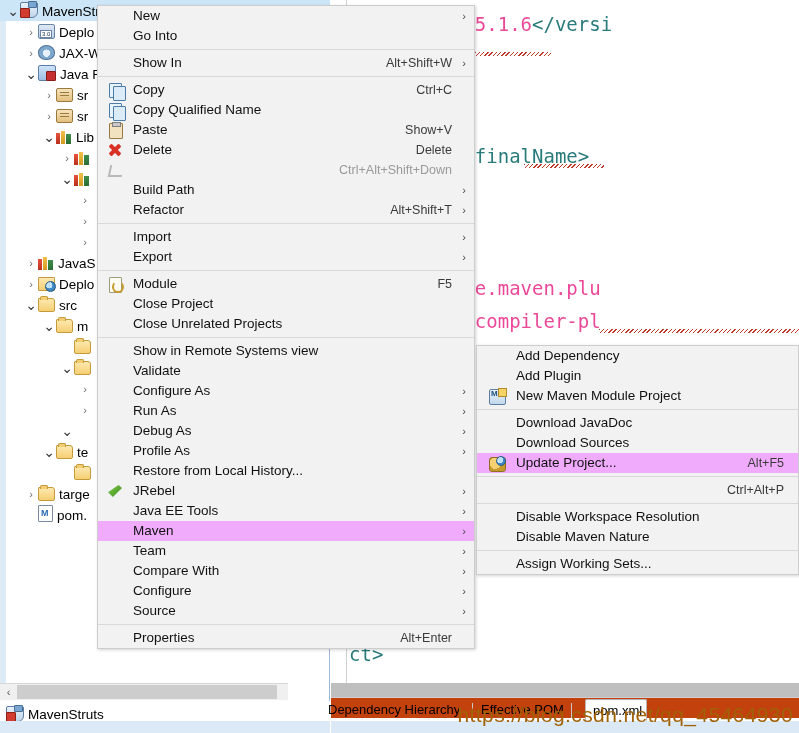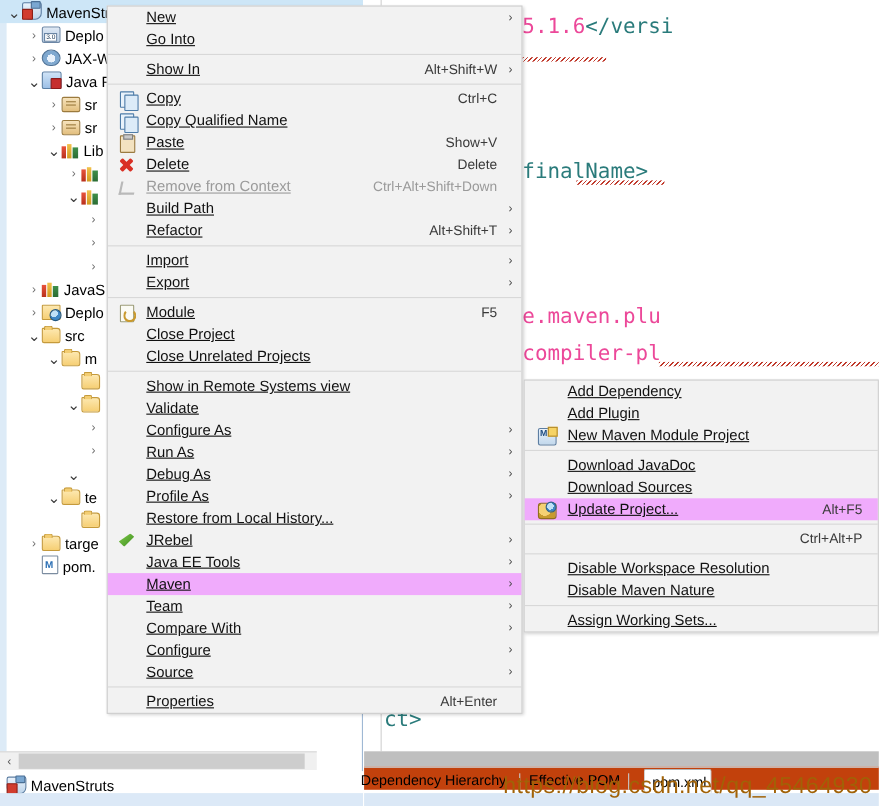--- a/index.html
+++ b/index.html
@@ -211,21 +211,21 @@
     position:absolute;left:476px;top:345px;width:323px;
     background:#f2f2f2;border:1px solid #cdcdcd;box-sizing:border-box;
     box-shadow:1px 1px 3px rgba(0,0,0,.18);
   }
   .mi{
     position:relative;height:20px;line-height:20px;font-size:13.5px;color:#111;
     white-space:nowrap;cursor:default;
   }
   .mi.hl{background:#f0abfc;}
   .mi.disabled .mlabel,.mi.disabled .maccel{color:#9a9a9a;}
-  .mlabel{position:absolute;left:35px;top:0;text-decoration:underline;}
+  .mlabel{position:absolute;left:35px;top:0;}
   #ctxmenu2 .mlabel{left:39px;}
   .maccel{position:absolute;top:0;font-size:12.5px;color:#3a3a3a;}
   #ctxmenu .maccel{right:22px;}
   #ctxmenu2 .maccel{right:14px;}
   .marrow{
     position:absolute;right:8px;top:0;font-size:11px;color:#4a4a4a;
   }
   .msep{height:1px;margin:3px 0 3px 0;background:#d8d8d8;}
   .mi .micon{
     position:absolute;left:8px;top:2px;width:17px;height:16px;
@@ -415,21 +415,20 @@
       <span class="micon">
         <span class="g-delete" style="position: absolute;"></span>
       </span>
       <span class="mlabel">Delete</span>
       <span class="maccel">Delete</span>
     </div>
     <div class="mi disabled">
       <span class="micon">
         <span class="g-remove" style="position: absolute;"></span>
       </span>
-      <span class="mlabel">Remove from Context</span>
       <span class="maccel">Ctrl+Alt+Shift+Down</span>
     </div>
     <div class="mi">
       <span class="mlabel">Build Path</span>
       <span class="marrow">›</span>
     </div>
     <div class="mi">
       <span class="mlabel">Refactor</span>
       <span class="maccel">Alt+Shift+T</span>
       <span class="marrow">›</span>

